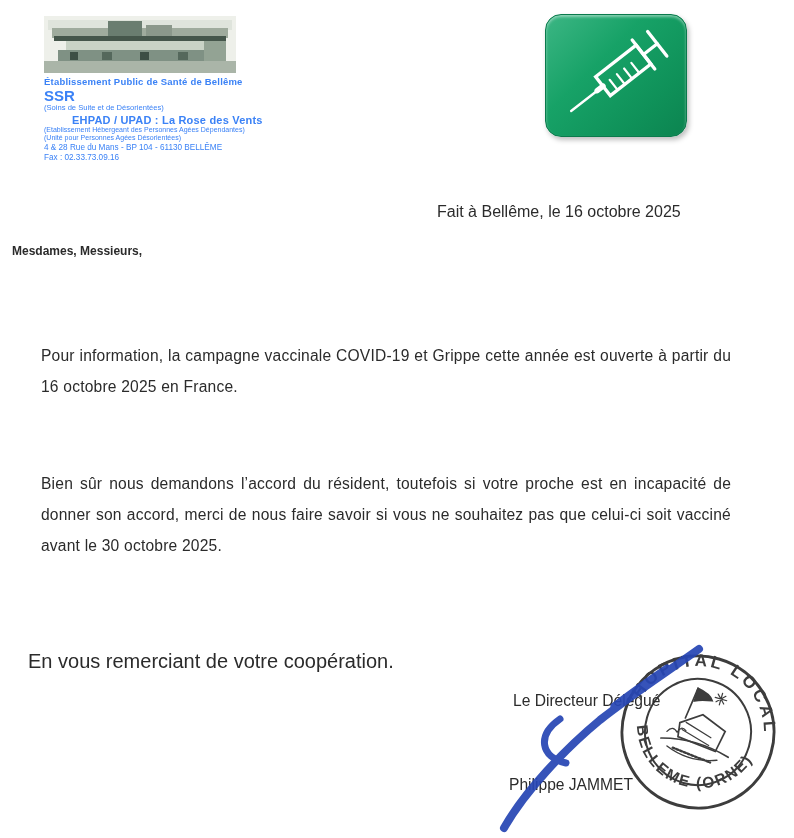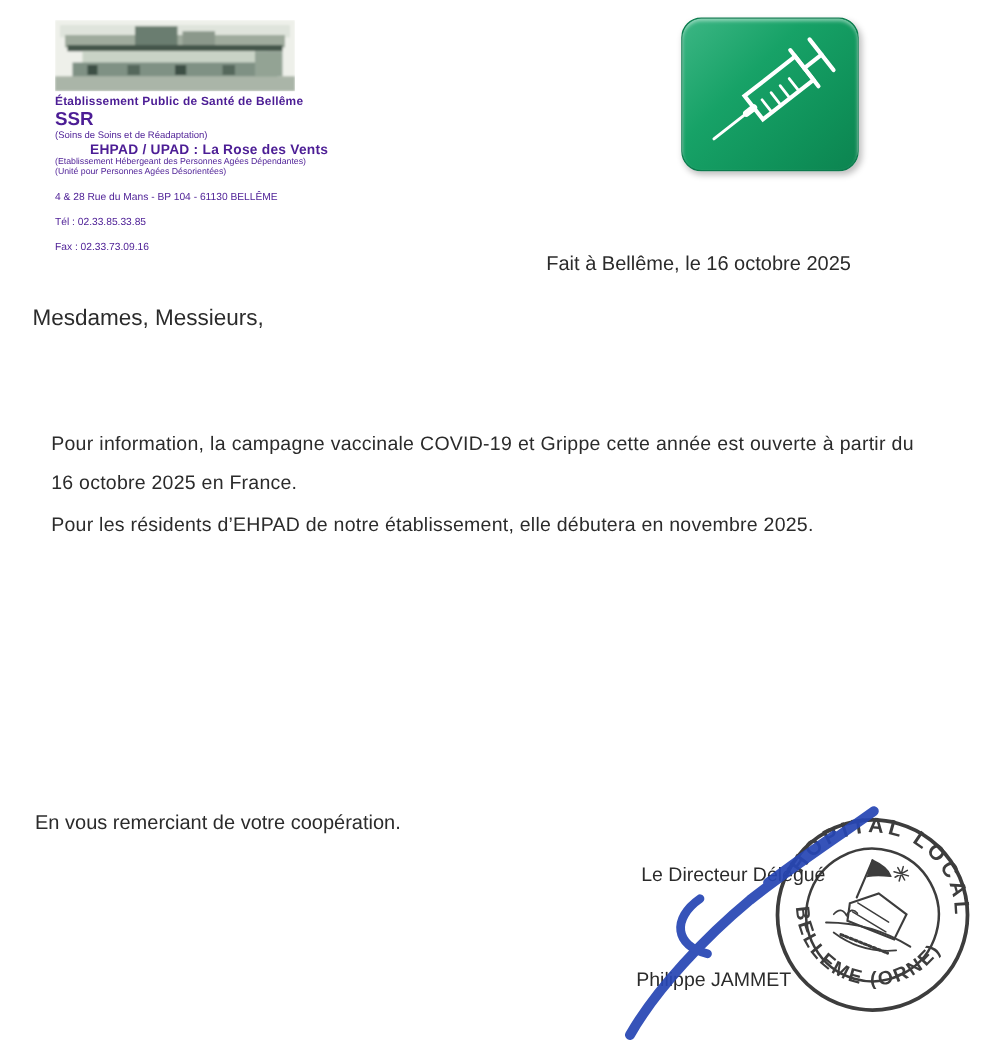--- a/index.html
+++ b/index.html
@@ -3,44 +3,44 @@
 <meta charset="utf-8">
 <style>
   html,body{margin:0;padding:0;background:#ffffff;}
   .page{
     position:relative;width:794px;height:838px;background:#ffffff;overflow:hidden;
     font-family:"Liberation Sans",sans-serif;color:#2b2b2b;
   }
   
   .org-block{position:absolute;left:44px;top:16px;width:300px;}
   .org-photo{display:block;margin-bottom:4px;}
-  .org-text{color:#4c1d95;line-height:1.12;}
+  .org-text{color:#3b82f6;line-height:1.12;}
   .org-line-name{font-size:9.5px;font-weight:700;letter-spacing:.2px;}
   .org-line-ssr{font-size:15px;font-weight:700;}
   .org-line-small{font-size:7.6px;}
   .org-line-ehpad{font-size:11px;font-weight:700;letter-spacing:.2px;margin-top:1px;padding-left:28px;}
   .org-line-tiny{font-size:7px;}
-  .org-line-addr{font-size:8.2px;margin-top:11px;}
+  .org-line-addr{font-size:8.2px;margin-top:1px;}
   .syringe-tile{
     position:absolute;left:545px;top:14px;width:140px;height:121px;border-radius:16px;
     background:linear-gradient(135deg,#3cb684 0%,#17a267 38%,#0f9159 75%,#0c8450 100%);
     border:1px solid #0a7a4c;
     box-shadow:2px 3px 5px rgba(0,0,0,.25), inset 0 2px 3px rgba(255,255,255,.45);
     display:flex;align-items:center;justify-content:center;
   }
   
   .date-line{position:absolute;left:437px;top:203px;font-size:16px;white-space:nowrap;}
-  .salutation{position:absolute;left:26px;top:244px;font-size:18px;}
+  .salutation{position:absolute;left:12px;top:244px;font-size:12px;font-weight:bold;}
   .para{position:absolute;left:28px;width:690px;font-size:15.6px;line-height:31px;
         text-align:justify;letter-spacing:.2px;margin:13px;}
   .p1{top:327px;}
   .p2{top:392px;}
   .p3{top:455px;}
   .p4{top:548px;}
-  .closing{position:absolute;left:28px;top:650px;font-size:16px;}
+  .closing{position:absolute;left:28px;top:650px;font-size:20px;}
   .u{text-decoration:underline;text-underline-offset:3px;text-decoration-thickness:1.3px;}
   
   .signer-title{position:absolute;left:513px;top:692px;font-size:15.6px;white-space:nowrap;z-index:1;}
   .signer-name{position:absolute;left:509px;top:776px;font-size:15.6px;white-space:nowrap;z-index:1;}
   .stamp-wrap{position:absolute;left:616px;top:650px;width:164px;height:164px;
               transform:rotate(16deg);z-index:2;opacity:.92;}
   .signature-svg{position:absolute;left:0;top:0;z-index:3;pointer-events:none;}
 </style>
 </head>
 <body>
@@ -67,26 +67,25 @@
         <rect x="26" y="36" width="8" height="8" fill="#3c4f44"></rect>
         <rect x="58" y="36" width="10" height="8" fill="#55685c"></rect>
         <rect x="96" y="36" width="9" height="8" fill="#3c4f44"></rect>
         <rect x="134" y="36" width="10" height="8" fill="#55685c"></rect>
         <rect x="160" y="25" width="22" height="20" fill="#93a394"></rect>
       </g>
     </svg>
     <div class="org-text">
       <div class="org-line-name">Établissement Public de Santé de Bellême</div>
       <div class="org-line-ssr">SSR</div>
-      <div class="org-line-small">(Soins de Soins et de Réadaptation)</div>
+      <div class="org-line-small">(Soins de Suite et de Désorientées)</div>
       <div class="org-line-ehpad">EHPAD / UPAD : La Rose des Vents</div>
       <div class="org-line-tiny">(Etablissement Hébergeant des Personnes Agées Dépendantes)</div>
       <div class="org-line-tiny">(Unité pour Personnes Agées Désorientées)</div>
       <div class="org-line-addr">4 &amp; 28 Rue du Mans  -  BP 104  -  61130 BELLÊME</div>
-      <div class="org-line-addr">Tél : 02.33.85.33.85</div>
       <div class="org-line-addr">Fax : 02.33.73.09.16</div>
     </div>
   </div>
 
   <div class="syringe-tile">
     <svg width="132" height="112" viewBox="0 0 140 122">
       <g transform="rotate(-38 70 61)" stroke="#ffffff" fill="none" stroke-linecap="round">
         <line x1="8" y1="61" x2="44" y2="61" stroke-width="2.6"></line>
         <line x1="44" y1="61" x2="52" y2="61" stroke-width="6"></line>
         <rect x="52" y="48" width="56" height="26" stroke-width="3.6"></rect>
@@ -100,22 +99,22 @@
       </g>
     </svg>
   </div>
 
   <div class="date-line">Fait à Bellême, le 16 octobre 2025</div>
 
   <div class="salutation">Mesdames, Messieurs,</div>
 
   <p class="para p1">Pour information, la campagne vaccinale COVID-19 et Grippe cette année est ouverte à partir du 16 octobre 2025 en France.</p>
 
-  <p class="para p2">Pour les résidents d’EHPAD de notre établissement, elle débutera  en novembre 2025.</p>
 
+  <p class="para p3">Bien sûr nous demandons l’accord du résident, toutefois si votre proche est en incapacité de donner son accord, merci de nous faire savoir si vous ne souhaitez pas que celui-ci soit vacciné avant le 30 octobre 2025.</p>
 
 
   <div class="closing">En vous remerciant de votre coopération.</div>
 
   <div class="signer-title">Le Directeur Délégué</div>
   <div class="signer-name">Philippe JAMMET</div>
 
   <div class="stamp-wrap">
     <svg width="164" height="164" viewBox="0 0 164 164">
       <defs>

